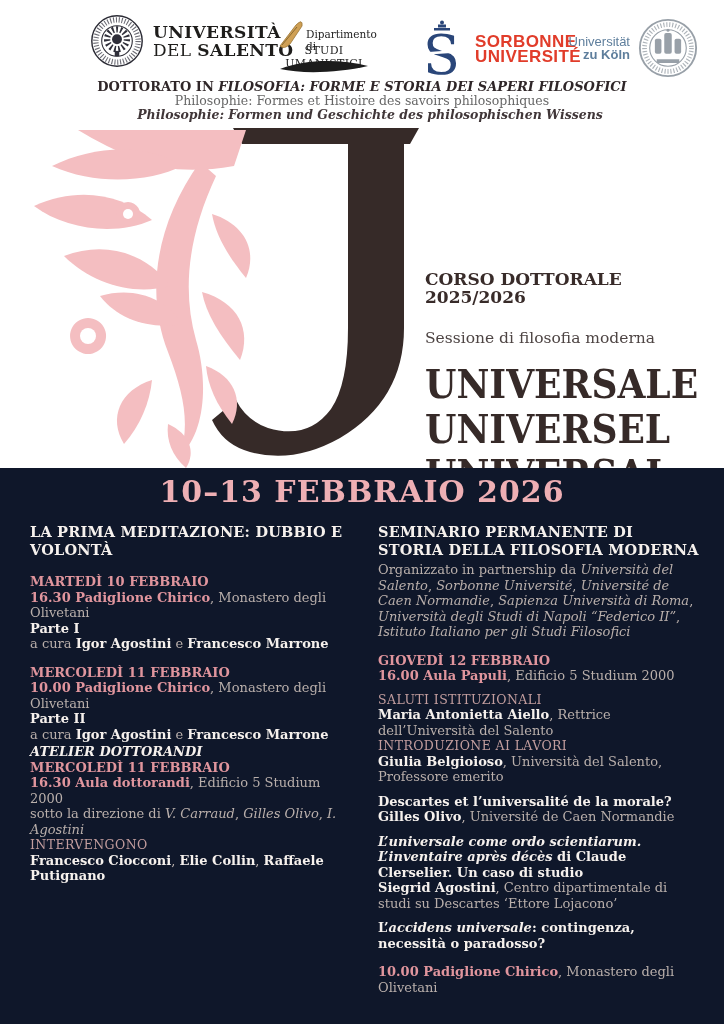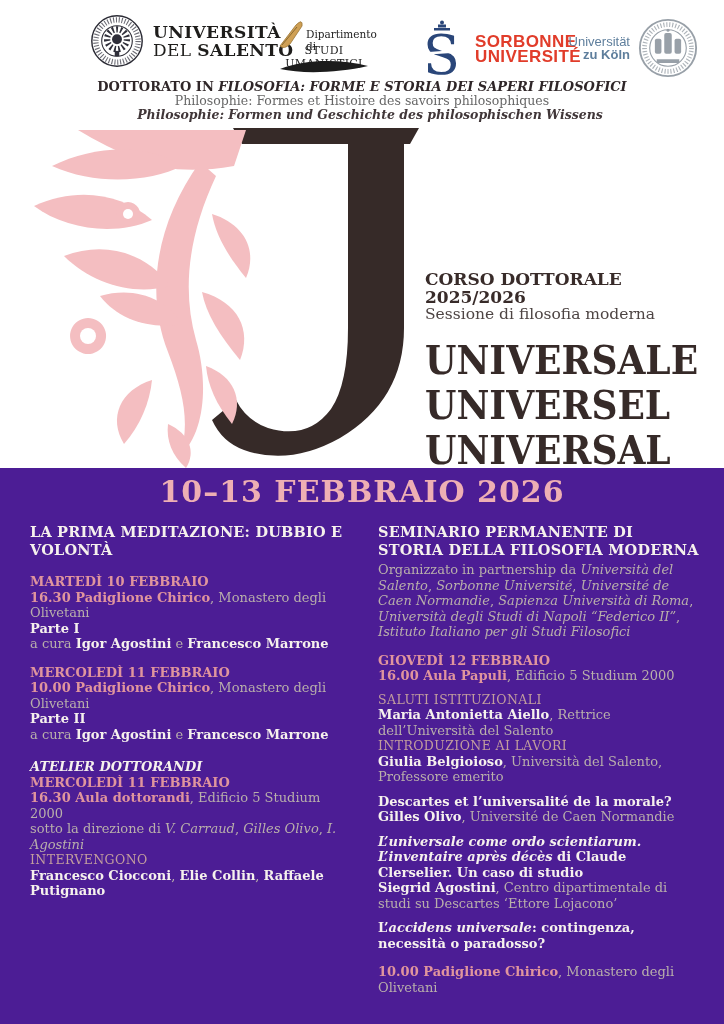--- a/index.html
+++ b/index.html
@@ -31,26 +31,26 @@
   .doctorate{position:absolute;top:80px;left:0;width:724px;text-align:center;}
   .doc-l1{font-size:13px;font-weight:bold;color:#2f2628;line-height:14px;}
   .doc-l1 .it{font-style:italic;}
   .doc-l2{font-size:12.5px;color:#676767;line-height:13.5px;}
   .doc-l3{font-size:12.5px;font-style:italic;font-weight:bold;color:#403638;line-height:13.5px;padding-left:16px;}
 
   
   .initial-u{position:absolute;left:0;top:128px;width:420px;height:340px;}
   .hero-text{position:absolute;left:425px;top:270px;width:290px;}
   .hero-corso{font-size:17px;font-weight:bold;color:#382b29;line-height:18px;}
-  .hero-session{font-size:15.5px;color:#4e4544;line-height:17px;}
+  .hero-session{font-size:15.5px;color:#4e4544;line-height:17px;margin-top:24px;}
   .hero-titles{margin-top:14px;transform:scaleX(.9);transform-origin:left top;}
   .hero-title{font-size:40px;font-weight:bold;color:#362a28;line-height:45px;letter-spacing:0;white-space:nowrap;}
 
   
-  .dark{position:absolute;left:0;top:468px;width:724px;height:556px;background:#4c1d95;}
+  .dark{position:absolute;left:0;top:468px;width:724px;height:556px;background:#0f172a;}
   .date-band{position:absolute;top:6px;left:0;width:724px;text-align:center;
     font-size:30px;font-weight:bold;color:#eeafb4;letter-spacing:1px;}
   .columns{position:absolute;left:30px;top:55px;width:672px;display:flex;gap:26px;}
   .col{width:322px;}
   .col.right{width:324px;}
   .line{font-size:13px;line-height:15.5px;color:#b9afab;}
   .blk-title .line{font-size:14.5px;line-height:17px;letter-spacing:.2px;}
   .wb{color:#f6f1ed;font-weight:bold;}
   .wbi{color:#f6f1ed;font-weight:bold;font-style:italic;}
   .pb{color:#e0959d;font-weight:bold;}
@@ -181,21 +181,21 @@
             <div class="line"><span class="pb">16.30 Padiglione Chirico</span><span class="g">, Monastero degli Olivetani</span></div>
             <div class="line"><span class="wb">Parte I</span></div>
             <div class="line"><span class="g">a cura </span><span class="wb">Igor Agostini</span><span class="g"> e </span><span class="wb">Francesco Marrone</span></div>
           </div>
           <div class="blk" style="margin-top: 13px;">
             <div class="line"><span class="pb">MERCOLEDÌ 11 FEBBRAIO</span></div>
             <div class="line"><span class="pb">10.00 Padiglione Chirico</span><span class="g">, Monastero degli Olivetani</span></div>
             <div class="line"><span class="wb">Parte II</span></div>
             <div class="line"><span class="g">a cura </span><span class="wb">Igor Agostini</span><span class="g"> e </span><span class="wb">Francesco Marrone</span></div>
           </div>
-          <div class="blk" style="margin-top: 17px;">
+          <div class="blk" style="margin-top: 2px;">
             <div class="line"><span class="wbi">ATELIER DOTTORANDI</span></div>
             <div class="line"><span class="pb">MERCOLEDÌ 11 FEBBRAIO</span></div>
             <div class="line"><span class="pb">16.30 Aula dottorandi</span><span class="g">, Edificio 5 Studium 2000</span></div>
             <div class="line"><span class="g">sotto la direzione di </span><span class="gi">V. Carraud</span><span class="g">, </span><span class="gi">Gilles Olivo</span><span class="g">, </span><span class="gi">I. Agostini</span></div>
             <div class="line"><span class="pc">INTERVENGONO</span></div>
             <div class="line"><span class="wb">Francesco Ciocconi</span><span class="g">, </span><span class="wb">Elie Collin</span><span class="g">, </span><span class="wb">Raffaele Putignano</span></div>
           </div>
         </div>
       <div class="col right">
           <div class="blk blk-title">

